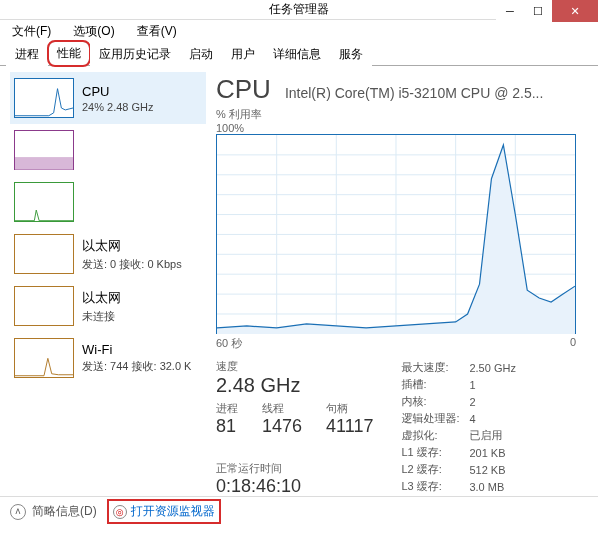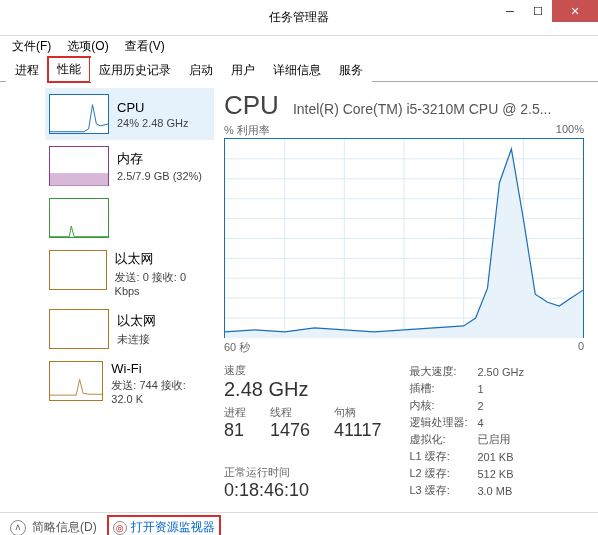--- a/index.html
+++ b/index.html
@@ -1,46 +1,46 @@
 <!DOCTYPE html>
 <html><head>
 <meta charset="utf-8">
 <style>
 * { margin: 0; padding: 0; box-sizing: border-box; font-family: "Microsoft YaHei", "Segoe UI", sans-serif; }
 body { width: 598px; height: 535px; background: #fff; font-size: 12px; color: #000; overflow: hidden; }
-.titlebar { height: 36px; background: #fff; display: flex; align-items: center; justify-content: center; position: relative; border-bottom: 1px solid #dcdcdc; }
+.titlebar { height: 20px; background: #fff; display: flex; align-items: center; justify-content: center; position: relative; border-bottom: 1px solid #dcdcdc; }
 .titlebar-title { font-size: 12px; }
 .win-controls { position: absolute; right: 0; top: 0; display: flex; height: 22px; }
 .win-btn { width: 28px; height: 22px; display: flex; align-items: center; justify-content: center; font-size: 11px; background: #fff; }
 .win-btn.close { background: #c75050; color: #fff; width: 46px; }
-.menubar { height: 22px; display: flex; align-items: flex-start; padding: 0 4px; gap: 0; }
+.menubar { height: 22px; display: flex; align-items: center; padding: 0 4px; gap: 6px; }
 .menu-item { padding: 2px 8px; font-size: 12px; }
 .tabs { height: 24px; display: flex; align-items: flex-end; padding: 0 6px; border-bottom: 1px solid #aaa; gap: 0; }
 .tab { padding: 3px 8px; font-size: 12px; border: 1px solid transparent; border-bottom: none; position: relative; top: 1px; background: #fff; }
 .tab.active { border: 1px solid #aaa; border-bottom: 1px solid #fff; }
-.tab.highlighted { outline: 2px solid #d62c2c; outline-offset: -1px; }
-.body { display: flex; height: 430px; padding-left: 35px; }
+.tab.highlighted { outline: 2px solid #d62c2c; outline-offset: -1px; border-radius: 7px; }
+.body { display: flex; height: 430px; }
 .sidebar { width: 210px; padding: 6px 4px 6px 10px; overflow-y: auto; }
 .side-item { display: flex; gap: 8px; padding: 6px 4px; }
 .side-item.selected { background: #e5f1fb; }
 .side-thumb { width: 60px; height: 40px; border: 1px solid; position: relative; background: #fff; }
 .side-thumb.cpu { border-color: #1a6fb5; }
 .side-thumb.mem { border-color: #8b3a8b; }
 .side-thumb.disk { border-color: #3a9a3a; }
 .side-thumb.eth { border-color: #b07928; }
 .side-thumb.wifi { border-color: #b07928; }
 .side-thumb svg { position: absolute; inset: 0; }
 .side-info { display: flex; flex-direction: column; justify-content: center; gap: 2px; }
 .side-title { font-size: 13px; }
 .side-sub { font-size: 11px; color: #444; }
 .main { flex: 1; padding: 8px 14px 6px 6px; }
 .main-header { display: flex; align-items: baseline; gap: 14px; margin-bottom: 2px; }
 .cpu-big { font-size: 26px; color: #444; }
 .cpu-model { font-size: 14px; color: #555; white-space: nowrap; overflow: hidden; text-overflow: ellipsis; flex: 1; }
-.chart-row { display: flex; justify-content: space-between; font-size: 11px; color: #666; }
+.chart-row { display: flex; justify-content: space-between; font-size: 11px; color: #666; flex-direction: column; }
 .chart-box { width: 360px; height: 200px; border: 1px solid #1a6fb5; position: relative; margin-bottom: 2px; }
 .chart-box svg { position: absolute; inset: 0; }
 .xlabels { display: flex; justify-content: space-between; font-size: 11px; color: #666; width: 360px; }
 .stats { display: flex; gap: 28px; margin-top: 8px; }
 .stats-left { }
 .stats-row1 { display: flex; gap: 24px; }
 .stat-block { }
 .stat-label { font-size: 11px; color: #666; }
 .stat-value { font-size: 20px; color: #333; }
 .stats-row2 { display: flex; gap: 24px; margin-top: 4px; }
@@ -98,24 +98,20 @@
         <div class="side-title">CPU</div>
         <div class="side-sub">24% 2.48 GHz</div>
       </div>
     </div>
     <div class="side-item">
       <div class="side-thumb mem">
         <svg viewBox="0 0 60 40">
             <rect x="0" y="27" width="60" height="13" fill="#d8b8d8"></rect>
           </svg>
       </div>
-      <div class="side-info">
-        <div class="side-title">内存</div>
-        <div class="side-sub">2.5/7.9 GB (32%)</div>
-      </div>
     </div>
     <div class="side-item">
       <div class="side-thumb disk">
         <svg viewBox="0 0 60 40">
             <polyline points="0,39 20,39 22,28 25,39 60,39" fill="none" stroke="#3a9a3a" stroke-width="1"></polyline>
           </svg>
       </div>
     </div>
     <div class="side-item">
       <div class="side-thumb eth"></div>

